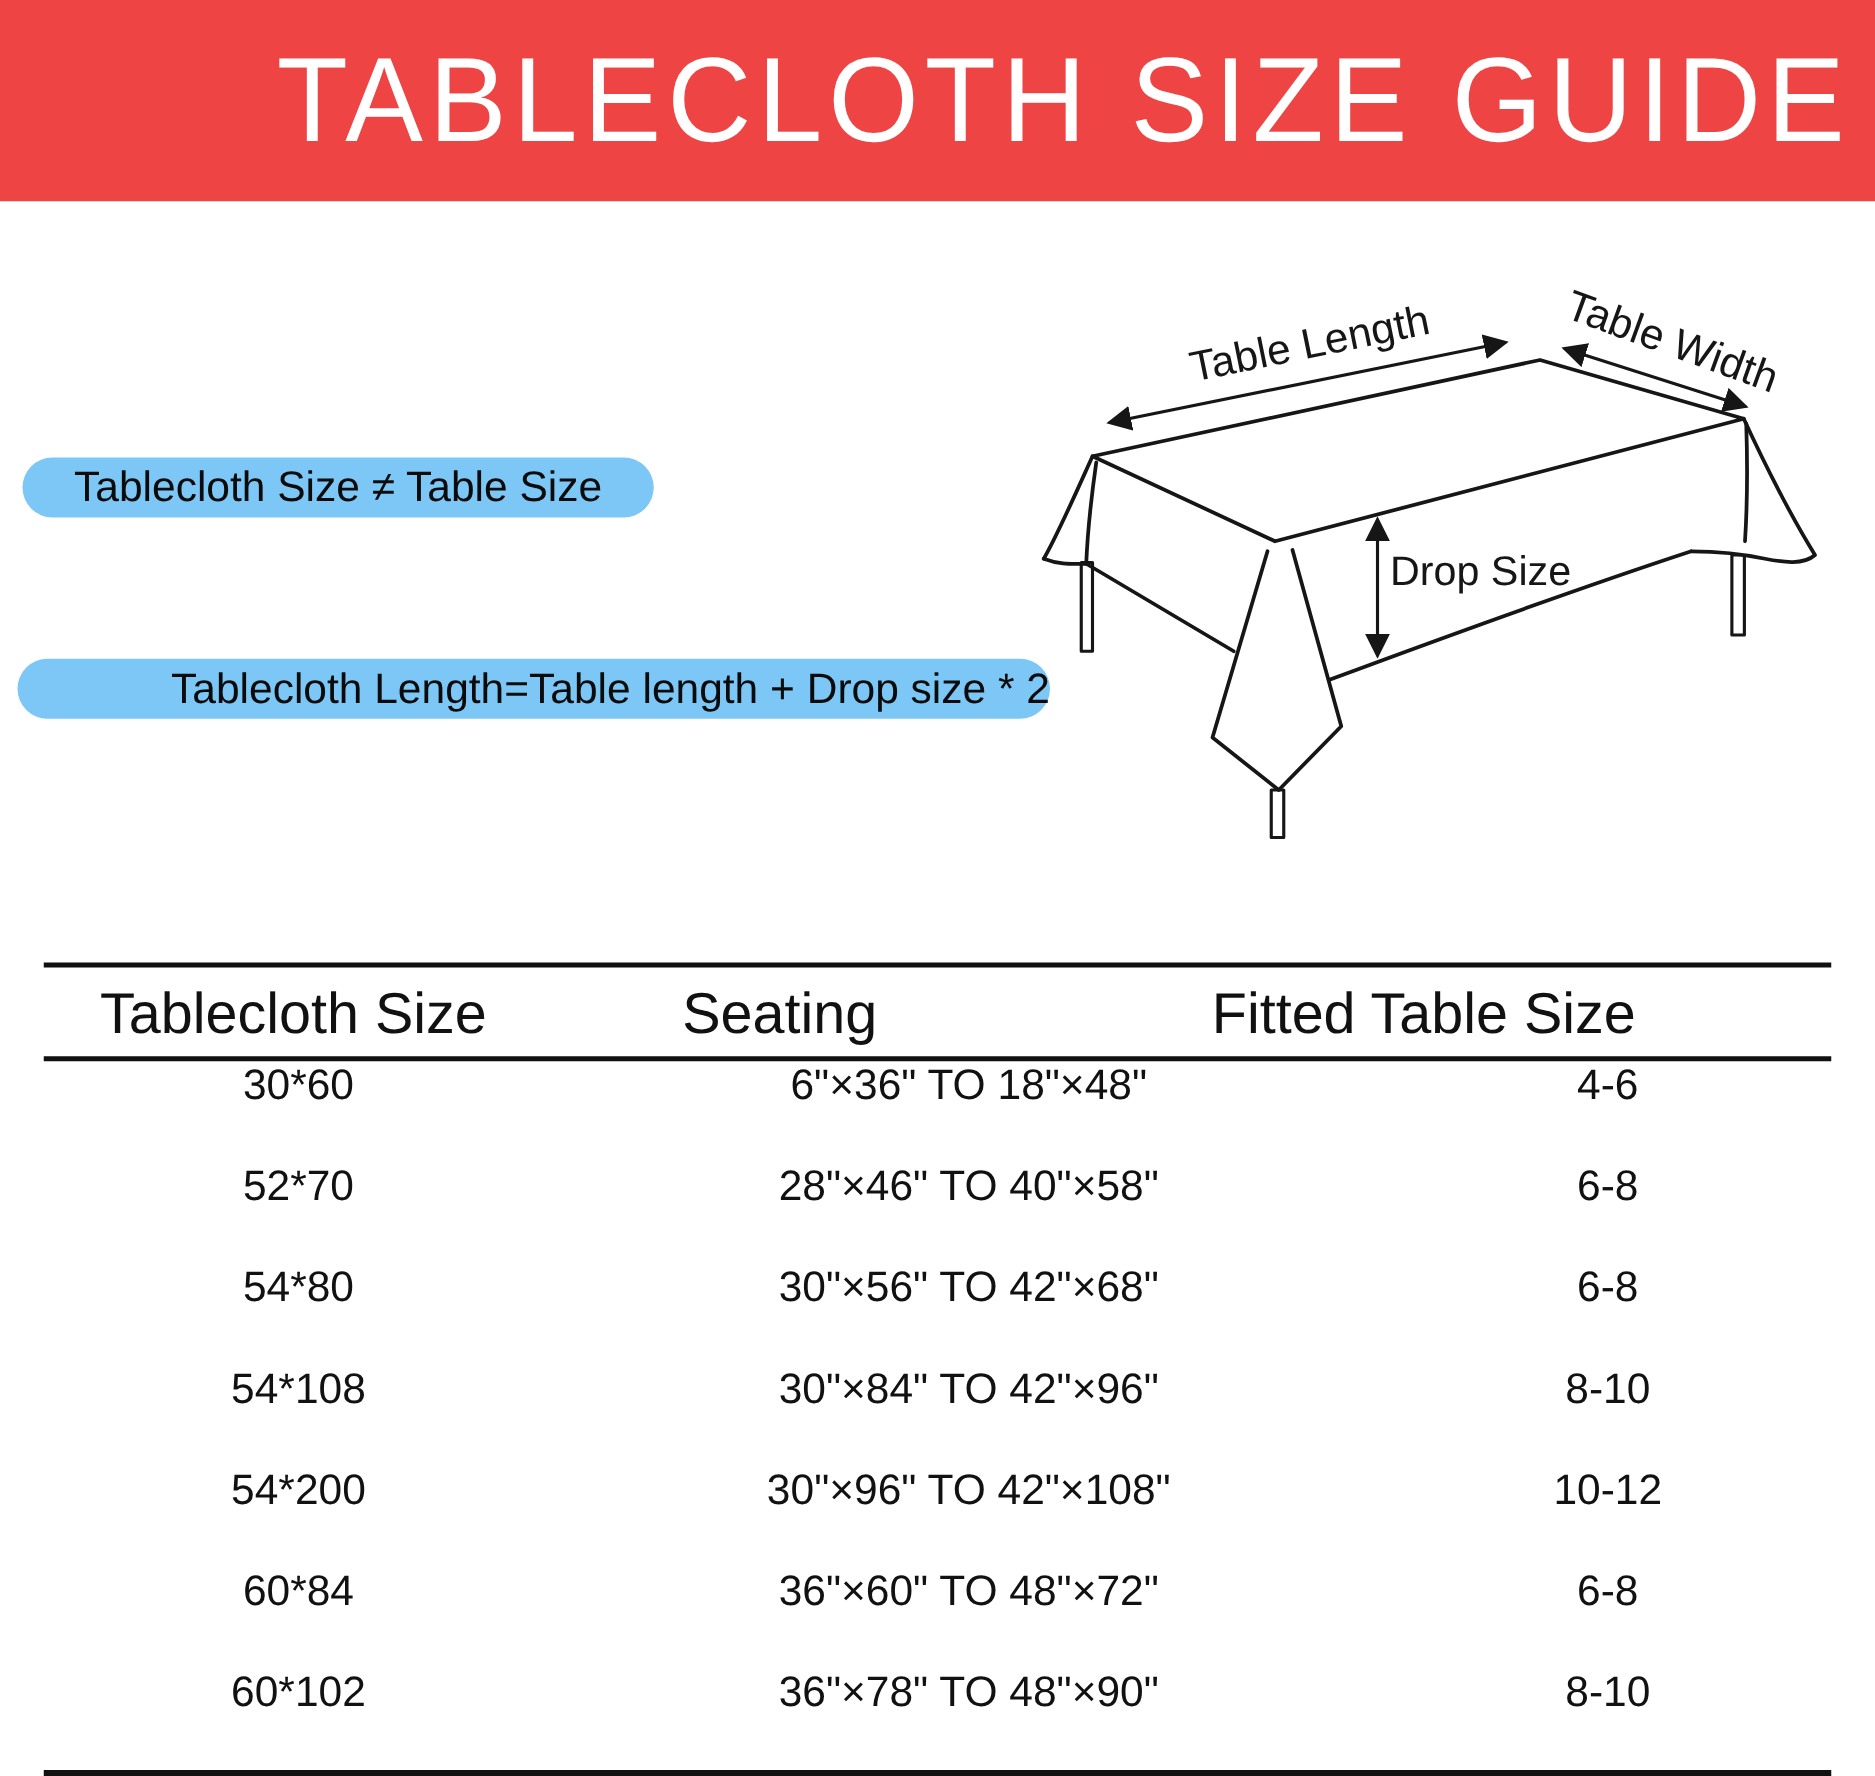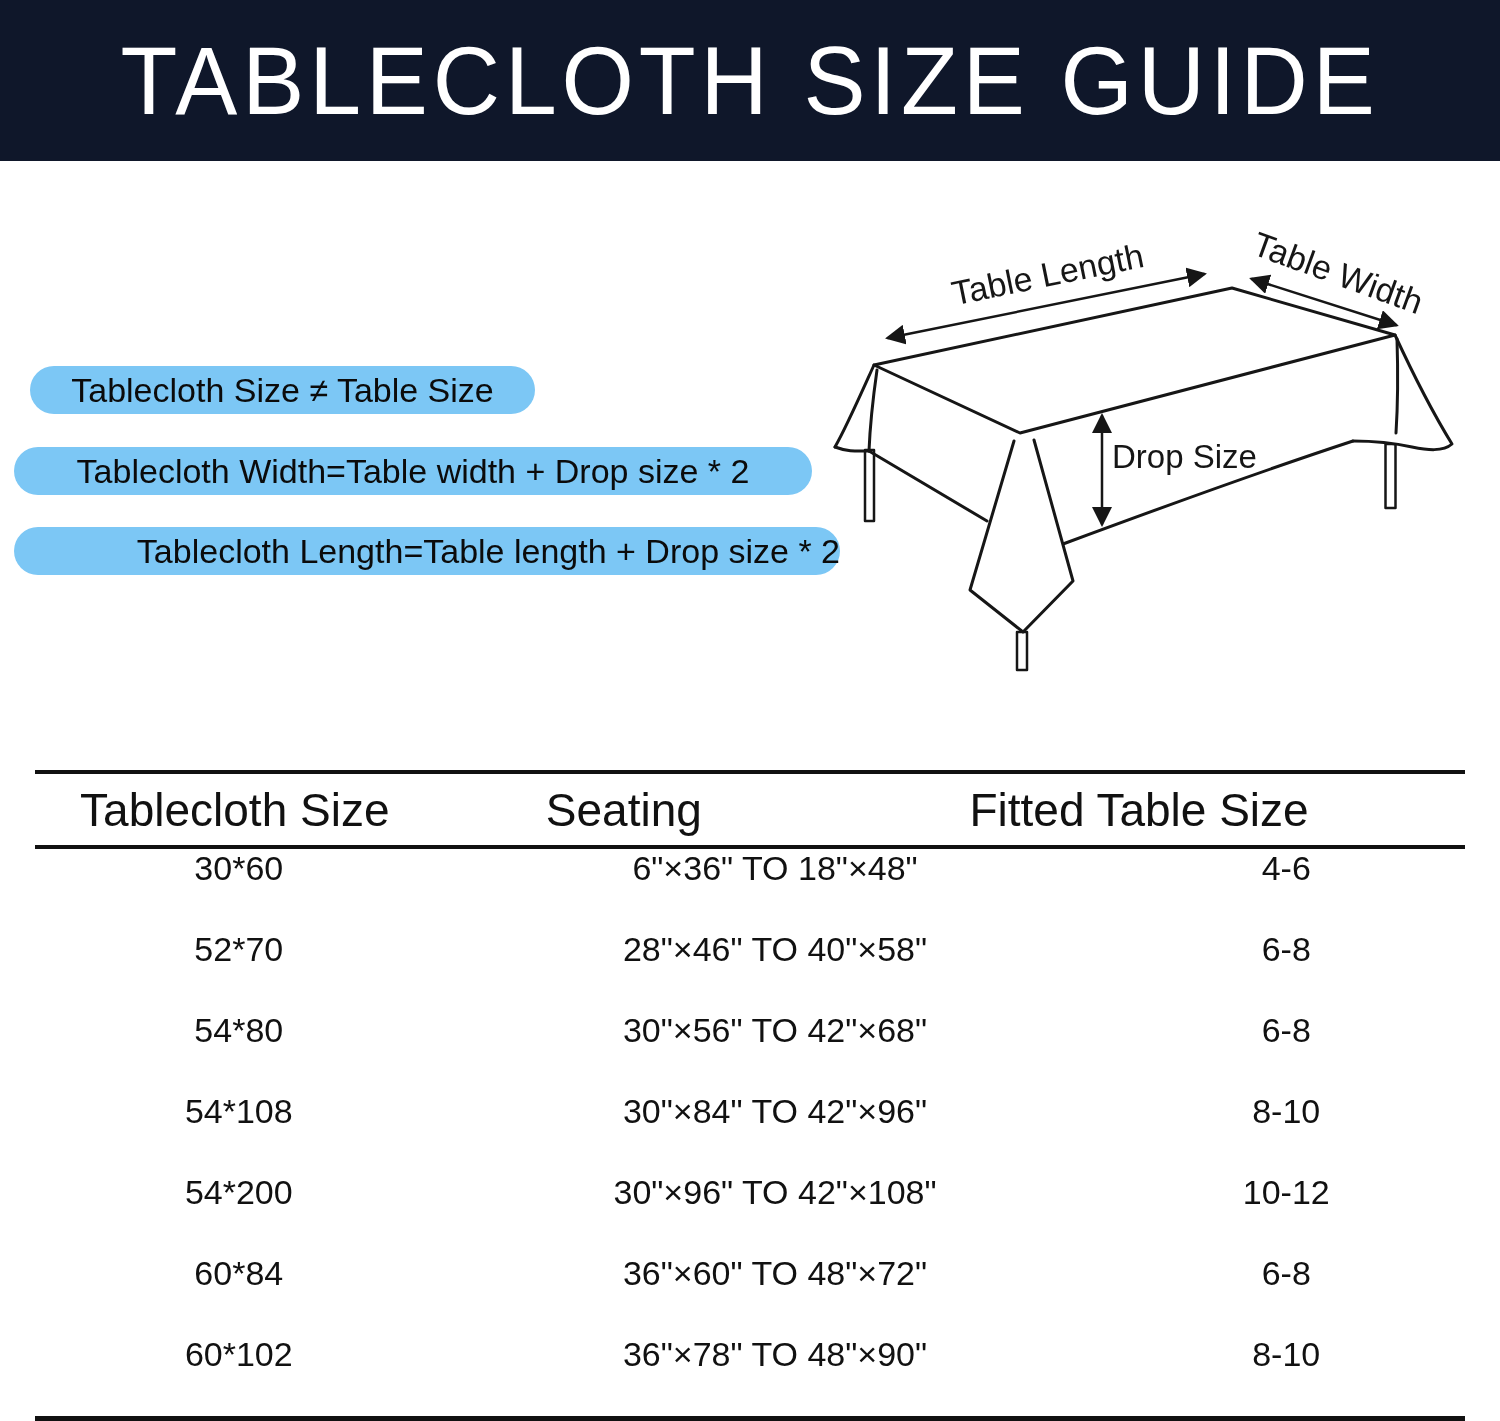--- a/index.html
+++ b/index.html
@@ -12,24 +12,24 @@
     overflow: hidden;
     font-family: "Liberation Sans", sans-serif;
     color: #111111;
   }
 
   
   .banner {
     position: absolute;
     left: 0; top: 0;
     width: 1500px; height: 161px;
-    background: #0f172a;
+    background: #ef4444;
     display: flex;
     align-items: center;
-    justify-content: center;
+    justify-content: flex-end;
   }
   .banner h1 {
     margin: 0;
     color: #ffffff;
     font-weight: 400;
     font-size: 96px;
     letter-spacing: 5px;
     white-space: nowrap;
     transform: scaleX(0.97);
   }
@@ -40,21 +40,21 @@
     height: 48px;
     background: #7CC7F5;
     border-radius: 26px;
     display: flex;
     align-items: center;
     justify-content: center;
     font-size: 34px;
     color: #0b0b0b;
     white-space: nowrap;
   }
-  .pill-1 { left: 30px; top: 366px; width: 505px; }
+  .pill-1 { left: 18px; top: 366px; width: 505px; }
   .pill-2 { left: 14px; top: 447px; width: 798px; }
   .pill-3 { left: 14px; top: 527px; width: 826px; justify-content: flex-end; }
 
   
   .diagram {
     position: absolute;
     left: 800px; top: 200px;
     width: 700px; height: 500px;
   }
   .diagram text {
@@ -83,23 +83,20 @@
 <body>
 
 <div class="page">
 
   <header class="banner">
     <h1>TABLECLOTH SIZE GUIDE</h1>
   </header>
 
   <div class="pill pill-1">
     <span>Tablecloth Size ≠ Table Size</span>
-  </div>
-  <div class="pill pill-2">
-    <span>Tablecloth Width=Table width + Drop size * 2</span>
   </div>
   <div class="pill pill-3">
     <span>Tablecloth Length=Table length + Drop size * 2</span>
   </div>
 
   <svg class="diagram" viewBox="0 0 700 500" aria-hidden="true">
     <defs>
       <marker id="ah" viewBox="0 0 10 10" refX="8.5" refY="5" markerWidth="8" markerHeight="8" orient="auto-start-reverse">
         <path d="M0,0 L10,5 L0,10 Z" fill="#161616"></path>
       </marker>

